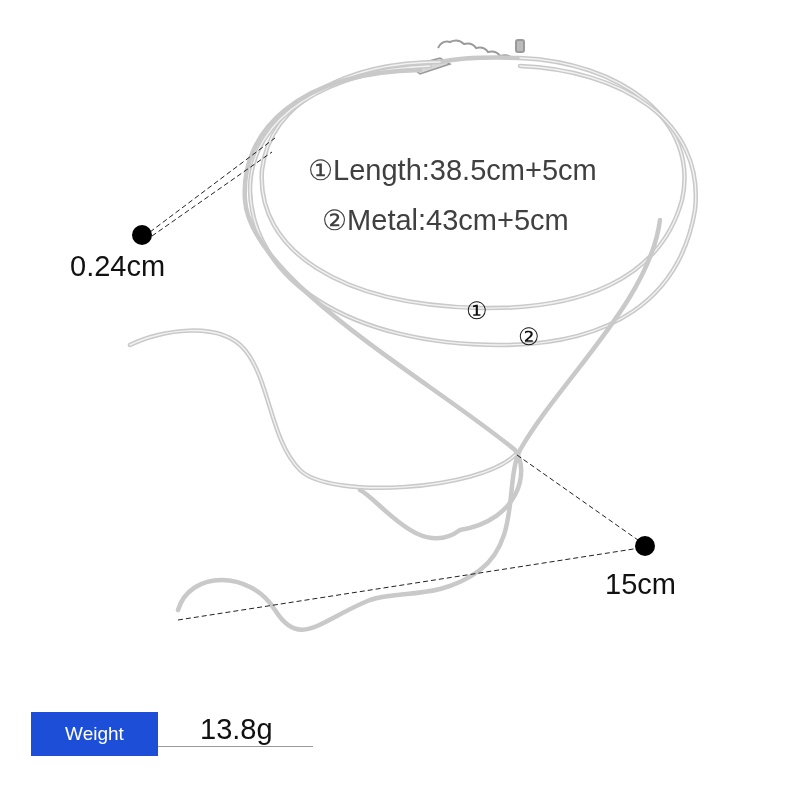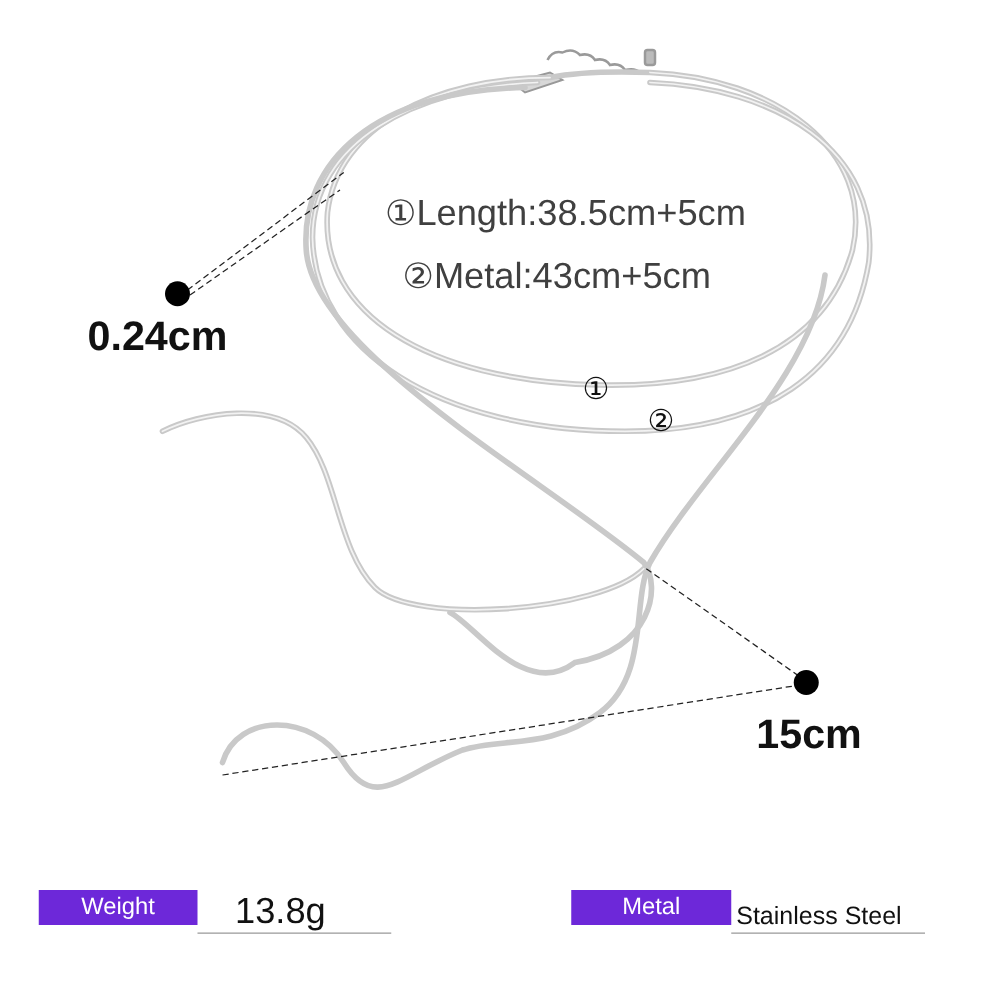--- a/index.html
+++ b/index.html
@@ -3,24 +3,24 @@
 <meta charset="utf-8">
 <style>
   html,body{margin:0;padding:0;background:#ffffff;}
   body{width:800px;height:800px;position:relative;overflow:hidden;font-family:"Liberation Sans",sans-serif;}
   #art{position:absolute;left:0;top:0;width:800px;height:800px;}
   .chain{fill:none;stroke:#c9c9c9;stroke-width:4.5;stroke-linecap:round;}
   .chain-in{fill:none;stroke:#f2f2f2;stroke-width:1.4;stroke-linecap:round;}
   .dash{fill:none;stroke:#222;stroke-width:1;stroke-dasharray:5 3;}
   .len{position:absolute;font-size:29px;color:#404040;white-space:nowrap;}
   .len .circ{font-family:"DejaVu Serif",serif;font-size:28px;}
-  .dim{position:absolute;font-size:33px;color:#111;font-weight:bold;}
+  .dim{position:absolute;font-size:29px;color:#111;}
   .mark{position:absolute;font-family:"DejaVu Serif",serif;font-size:24px;color:#111;}
   .spec{position:absolute;top:712px;height:36px;}
-  .spec .lbl{position:absolute;left:0;top:0;height:28px;background:#6d28d9;color:#fff;font-size:19px;display:flex;align-items:center;justify-content:center;}
+  .spec .lbl{position:absolute;left:0;top:0;height:44px;background:#1d4ed8;color:#fff;font-size:19px;display:flex;align-items:center;justify-content:center;}
   .spec .val{position:absolute;top:0;height:35px;color:#111;display:flex;align-items:center;border-bottom:1.5px solid #999;}
 </style>
 </head>
 <body>
 
 <svg id="art" viewBox="0 0 800 800" xmlns="http://www.w3.org/2000/svg">
 
   <g fill="none" stroke="#9a9a9a" stroke-width="2">
     <path d="M438 48 q4 -8 12 -6 q8 -4 14 2 q8 -2 12 4 q8 -2 12 4 q8 -2 12 4 q8 -2 12 2"></path>
     <rect x="516" y="40" width="8" height="12" rx="2" fill="#bbb"></rect>
@@ -54,19 +54,17 @@
 </div>
 
 <div class="mark" style="left:466px;top:297px;">①</div>
 <div class="mark" style="left:518px;top:323px;">②</div>
 
 <div class="dim" style="left:70px;top:250px;">0.24cm</div>
 <div class="dim" style="left:605px;top:568px;">15cm</div>
 
 <div class="spec" style="left:31px;width:282px;">
   <div class="lbl" style="width:127px;">Weight</div>
-  <div class="val" style="left:127px;width:155px;padding-left:30px;box-sizing:border-box;font-size:29px;">13.8g</div>
+  <div class="val" style="left:127px;width:155px;padding-left:42px;box-sizing:border-box;font-size:29px;">13.8g</div>
 </div>
 
 <div class="spec" style="left:457px;width:283px;">
-  <div class="lbl" style="width:128px;">Metal</div>
-  <div class="val" style="left:128px;width:155px;padding-left:4px;box-sizing:border-box;font-size:20px;padding-top:8px;">Stainless Steel</div>
 </div>
 
 </body></html>

